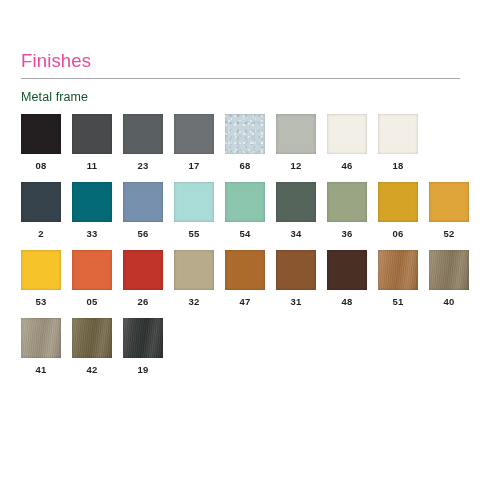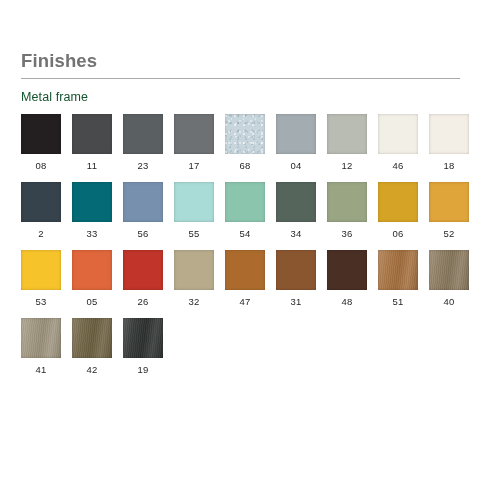--- a/index.html
+++ b/index.html
@@ -23,24 +23,24 @@
     height: 480px;
     box-sizing: border-box;
   }
 
   
   .page-title {
     position: absolute;
     left: 21px;
     top: 50px;
     font-size: 18.5px;
-    font-weight: 700;
+    font-weight: 400;
     letter-spacing: 0.15px;
     line-height: 22px;
-    color: #737373;
+    color: #ec4899;
     margin: 0;
   }
 
   .title-rule {
     position: absolute;
     left: 21px;
     top: 78px;
     width: 439px;
     height: 1px;
     background: #a7a9ac;
@@ -71,20 +71,21 @@
     flex-direction: row;
     height: 68px;
   }
 
   .swatch-cell {
     width: 40px;
     margin-right: 11px;
     display: flex;
     flex-direction: column;
     align-items: center;
+    font-weight: bold;
   }
 
   .swatch-chip {
     width: 40px;
     height: 40px;
     position: relative;
     box-sizing: border-box;
     overflow: hidden;
   }
 
@@ -167,24 +168,20 @@
         </div>
         <div class="swatch-cell">
           <div class="swatch-chip tex-edge" style="background-color: rgb(110, 113, 115);"></div>
           <div class="swatch-label">17</div>
         </div>
         <div class="swatch-cell">
           <div class="swatch-chip tex-edge tex-speckle" style="background-color: rgb(199, 213, 221);"></div>
           <div class="swatch-label">68</div>
         </div>
         <div class="swatch-cell">
-          <div class="swatch-chip tex-edge" style="background-color: rgb(163, 172, 176);"></div>
-          <div class="swatch-label">04</div>
-        </div>
-        <div class="swatch-cell">
           <div class="swatch-chip tex-edge" style="background-color: rgb(184, 188, 179);"></div>
           <div class="swatch-label">12</div>
         </div>
         <div class="swatch-cell">
           <div class="swatch-chip tex-edge" style="background-color: rgb(242, 239, 230);"></div>
           <div class="swatch-label">46</div>
         </div>
         <div class="swatch-cell">
           <div class="swatch-chip tex-edge" style="background-color: rgb(244, 239, 230);"></div>
           <div class="swatch-label">18</div>

